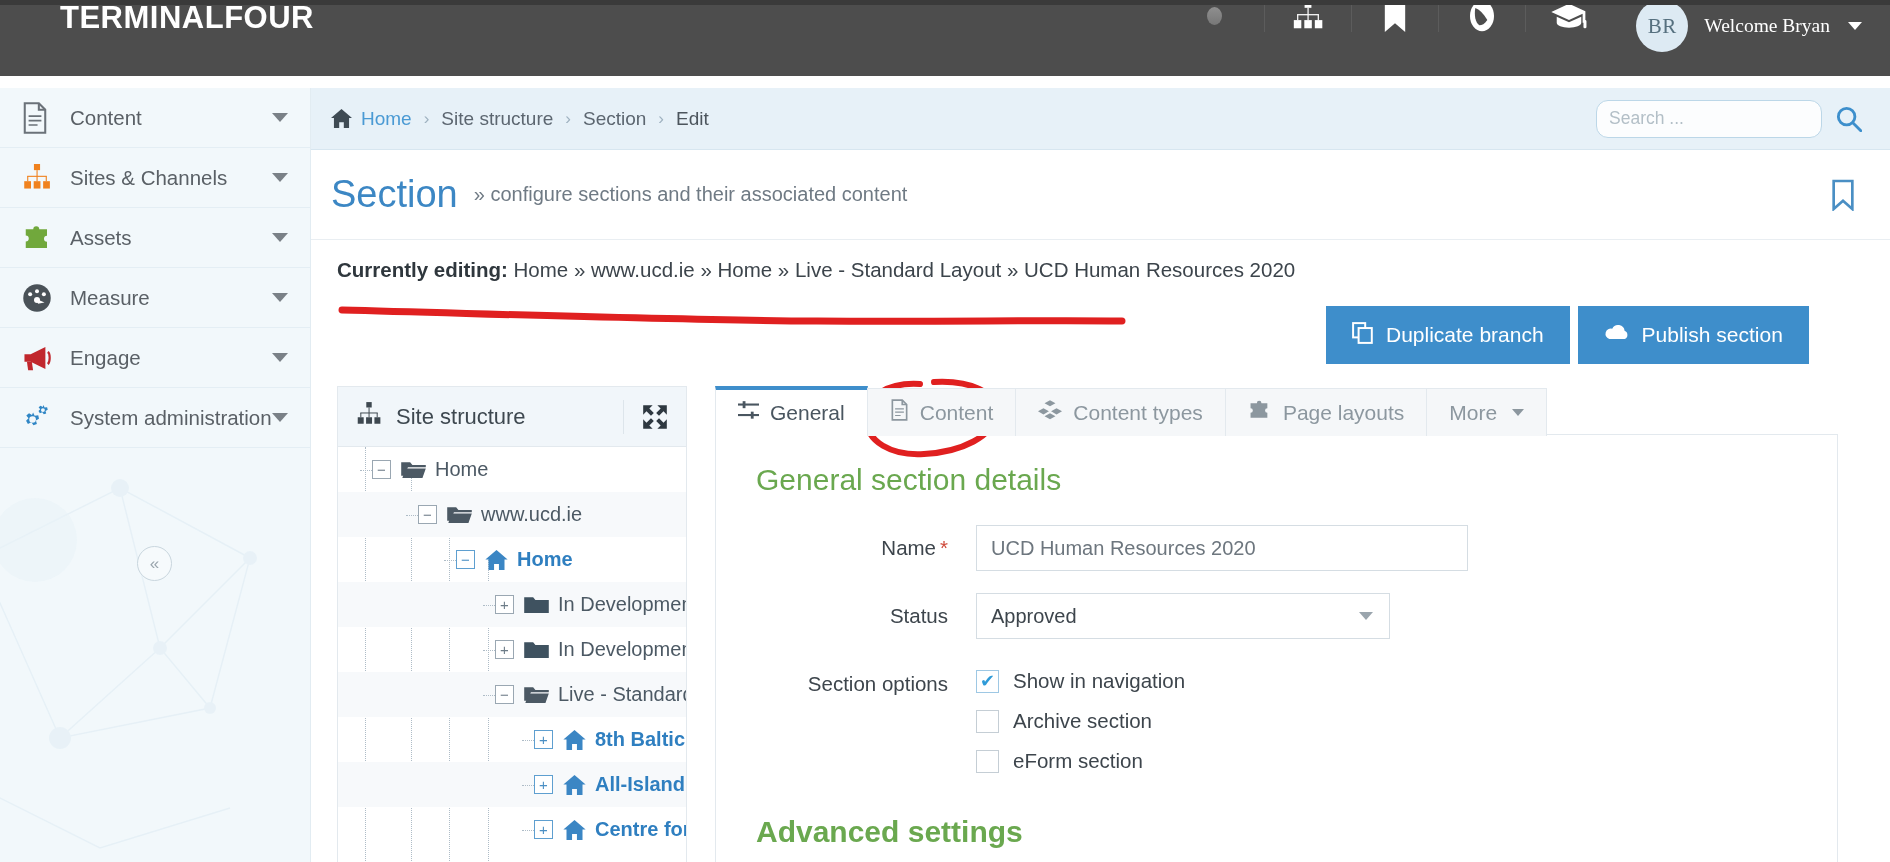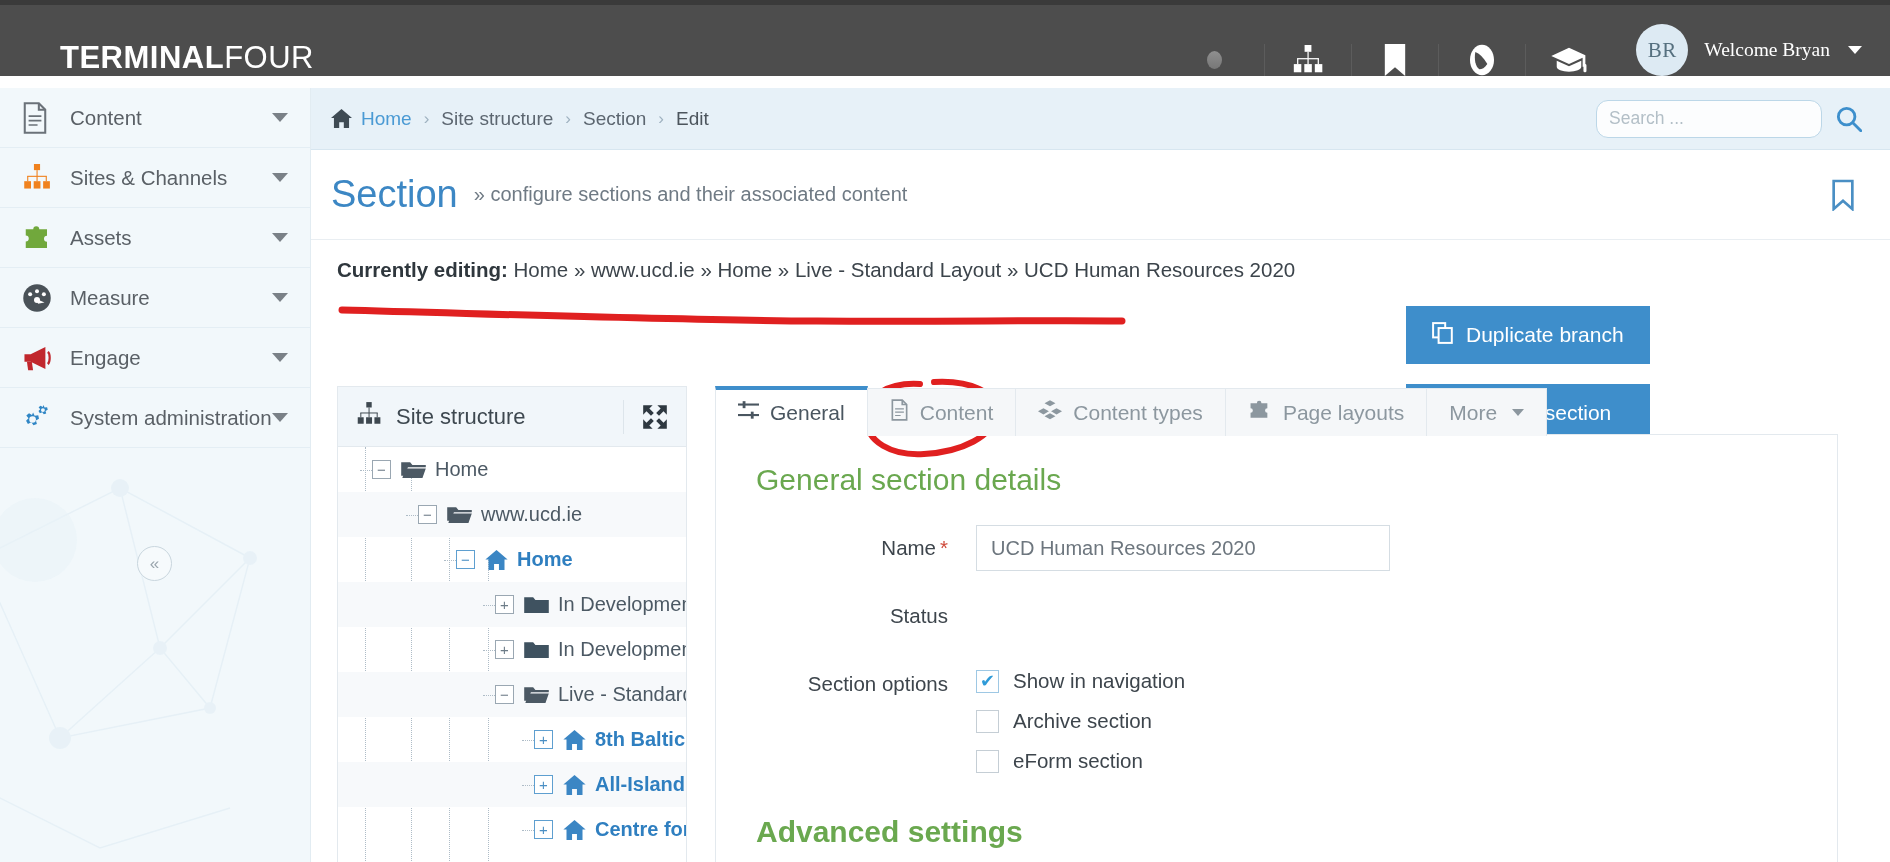--- a/index.html
+++ b/index.html
@@ -6,32 +6,32 @@
   html, body {
     width: 1890px; height: 862px;
     font-family: "Liberation Sans", sans-serif;
     background: #ffffff; overflow: hidden;
   }
   body { position: relative; }
 
   
   .topbar {
     position: absolute; top: 0; left: 0; width: 1890px; height: 76px;
-    background: #4d4d4d; display: flex; align-items: flex-end;
+    background: #4d4d4d; display: flex; align-items: flex-start;
   }
   .topbar::before {
     content: ""; position: absolute; top: 0; left: 0; right: 0; height: 5px;
     background: #3a3a3a;
   }
   .logo {
     display: flex; align-items: center; padding-left: 60px;
     font-size: 31px; letter-spacing: .5px; color: #fff; white-space: nowrap;
   }
   .logo .b { font-weight: bold; }
-  .logo .l { font-weight: 400; }
+  .logo .l { font-weight: 700; }
   .topbar-spacer { flex: 1; }
   .topbar-icons { display: flex; align-items: stretch; }
   .ticon {
     width: 87px; display: flex; align-items: center; justify-content: center;
     border-left: 1px solid #5c5c5c; color: #fff;
   }
   .ticon.first { border-left: none; width: 100px; }
   .ticon svg { display: block; }
   .dot { width: 15px; height: 18px; border-radius: 50%;
          background: linear-gradient(#8f8f8f,#777); }
@@ -109,21 +109,21 @@
 
   
   .editing {
     position: absolute; top: 258px; left: 337px; font-size: 20.5px; color: #3c444b;
     white-space: nowrap;
   }
   .editing b { font-weight: bold; color: #2f373d; margin-top: 16px; }
   .redline { position: absolute; top: 300px; left: 337px; }
 
   
-  .actions { position: absolute; top: 306px; left: 1406px; display: flex; gap: 20px; flex-direction: column; }
+  .actions { position: absolute; top: 306px; left: 1326px; display: flex; gap: 8px; }
   .btn {
     height: 58px; background: #3e8ecb; color: #fff; border: none;
     display: flex; align-items: center; gap: 12px; padding: 0 26px;
     font-size: 21px; font-family: "Liberation Sans", sans-serif; white-space: nowrap;
   }
 
   
   .tree-panel {
     position: absolute; top: 386px; left: 337px; width: 350px; height: 476px;
     background: #fff; border: 1px solid #e3e9ee; border-bottom: none;
@@ -186,21 +186,21 @@
     padding: 28px 40px;
   }
   .sec-head { font-size: 30px; color: #6aa84f; font-weight: normal; margin-bottom: 28px; }
   .frow { display: flex; align-items: flex-start; margin-bottom: 22px; }
   .flabel {
     width: 220px; text-align: right; padding-right: 28px; font-size: 20.5px;
     color: #3d454c; line-height: 46px;
   }
   .req { color: #cf4b3c; margin-left: 4px; }
   .finput {
-    width: 414px; height: 46px; border: 1px solid #d5dde3; background: #fff;
+    width: 492px; height: 46px; border: 1px solid #d5dde3; background: #fff;
     padding: 0 14px; font-size: 20px; color: #6d767e;
     font-family: "Liberation Sans", sans-serif;
   }
   .fselect {
     width: 414px; height: 46px; border: 1px solid #d5dde3; background: #fff;
     padding: 0 14px; font-size: 20px; color: #3d454c;
     display: flex; align-items: center; position: relative;
   }
   .fselect .sel-caret {
     position: absolute; right: 16px; width: 0; height: 0;
@@ -629,20 +629,24 @@
 
   <div class="frow">
     <div class="flabel">
       <span>Name</span><span class="req">*</span>
     </div>
     <input class="finput" value="UCD Human Resources 2020" style="">
   </div>
 
   <div class="frow">
     <div class="flabel">Status</div>
+    <div class="fselect">
+      <span>Approved</span>
+      <span class="sel-caret"></span>
+    </div>
   </div>
 
   <div class="frow">
     <div class="flabel">Section options</div>
     <div class="checks">
       <div class="crow">
         <span class="cbox on"></span>
         <span class="clabel">Show in navigation</span>
       </div>
       <div class="crow">

